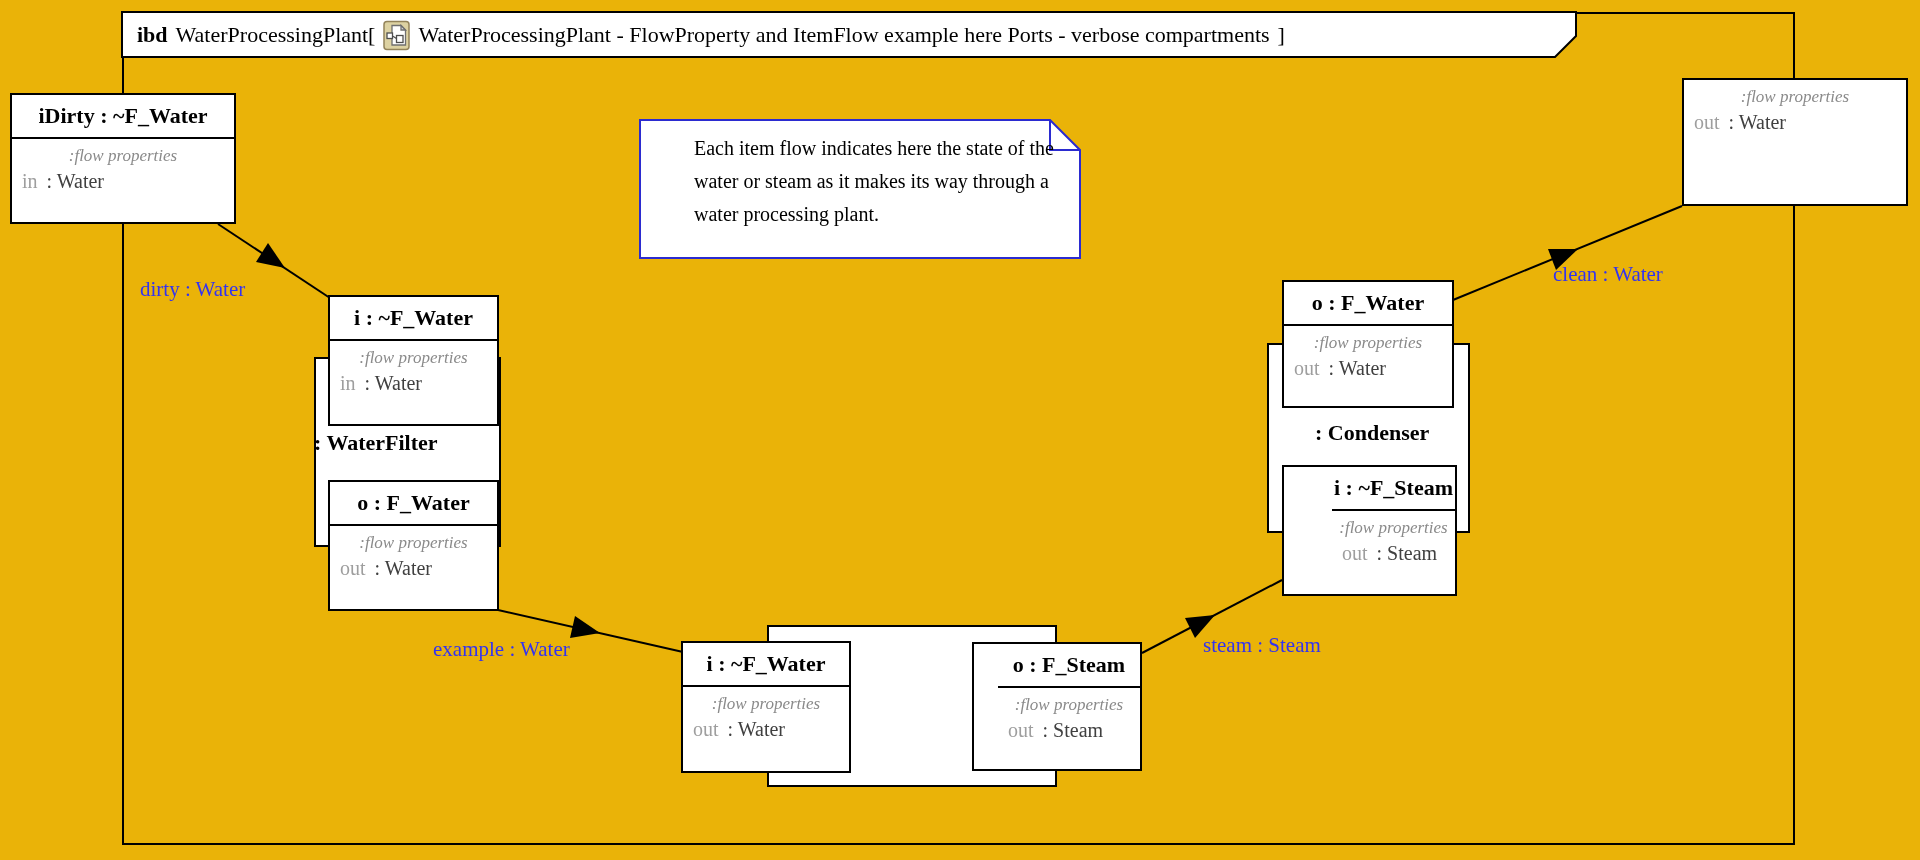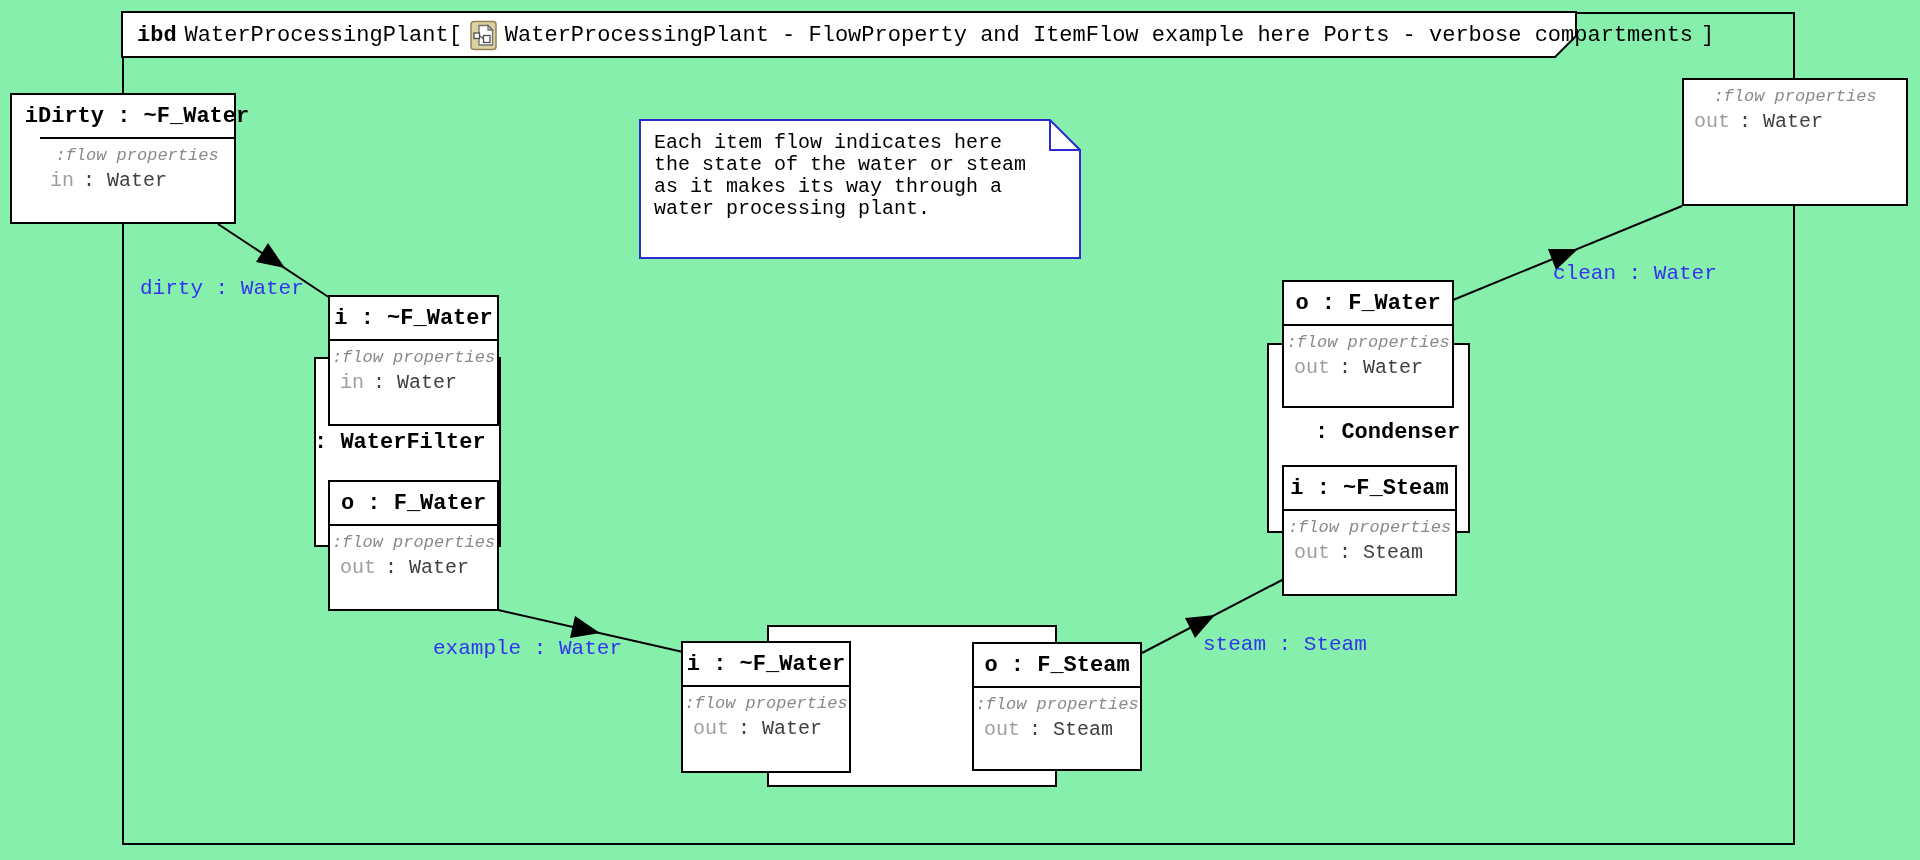--- a/index.html
+++ b/index.html
@@ -1,18 +1,18 @@
 <!DOCTYPE html>
 <html><head>
 <meta charset="utf-8">
 <style>
   html,body { margin:0; padding:0; background:#fff; }
   .canvas {
-    position:relative; width:1920px; height:860px; background:#86efac;
-    font-family:Liberation Mono, monospace; color:#000; overflow:hidden;
+    position:relative; width:1920px; height:860px; background:#eab308;
+    font-family:Liberation Serif, serif; color:#000; overflow:hidden;
   }
   .abs { position:absolute; box-sizing:border-box; }
   svg.layer { position:absolute; left:0; top:0; z-index:2; }
 
   .frame { border:2px solid #000; z-index:1; background:transparent; }
 
   .tab-text {
     z-index:4; display:flex; align-items:center; gap:8px;
     font-size:22px; white-space:nowrap;
   }
@@ -27,21 +27,21 @@
     display:flex; align-items:center; justify-content:center;
     font-weight:bold; font-size:22px; white-space:nowrap; background:#fff;
   }
   .cap { text-align:center; color:#8a8a8a; font-style:italic; font-size:17px; margin-top:7px; white-space:nowrap; }
   .flow { font-size:20px; padding-left:10px; margin-top:4px; color:#404040; line-height:1.15; white-space:nowrap; }
   .flow .dir { color:#9e9e9e; margin-right:9px; }
 
   .plabel { font-weight:bold; font-size:22px; text-align:left; z-index:5; white-space:nowrap; }
   .flowlabel { color:#3333f0; font-size:21px; z-index:5; white-space:nowrap; }
 
-  .note-text { z-index:4; font-size:20px; line-height:22px; color:#000; }
+  .note-text { z-index:4; font-size:20px; line-height:33px; color:#000;margin-left:40px; }
 </style>
 </head>
 <body>
 
 <div class="canvas">
 
   <div class="abs frame" style="left:122px; top:12px; width:1673px; height:833px;"></div>
 
   <svg class="layer" width="1920" height="860" viewBox="0 0 1920 860">
 
@@ -73,21 +73,21 @@
         <rect x="13.5" y="15.5" width="6.5" height="7" fill="#fff" stroke="#4d4d4d" stroke-width="1.3"></rect>
         <line x1="9.5" y1="16" x2="13.5" y2="18.5" stroke="#4d4d4d" stroke-width="1.3"></line>
       </svg>
     </span>
     <span>WaterProcessingPlant - FlowProperty and ItemFlow example here Ports - verbose compartments</span>
     <span>]</span>
   </div>
 
   <div class="abs note-text" style="left:654px; top:132px; width:380px;">Each item flow indicates here the state of the water or steam as it makes its way through a water processing plant.</div>
 
-  <div class="abs block" style="left:10px; top:93px; width:226px; height:131px;padding-left:28px;">
+  <div class="abs block" style="left:10px; top:93px; width:226px; height:131px;">
     <div class="hdr">iDirty : ~F_Water</div>
     <div class="cap">:flow properties</div>
     <div class="flow">
       <span class="dir">in</span><span>: Water</span>
     </div>
   </div>
 
   <div class="abs block" style="left:1682px; top:78px; width:226px; height:128px;">
     <div class="cap">:flow properties</div>
     <div class="flow">
@@ -117,40 +117,40 @@
   <div class="abs outer" style="left:767px; top:625px; width:290px; height:162px;"></div>
 
   <div class="abs block" style="left:681px; top:641px; width:170px; height:132px;">
     <div class="hdr">i : ~F_Water</div>
     <div class="cap">:flow properties</div>
     <div class="flow">
       <span class="dir">out</span><span>: Water</span>
     </div>
   </div>
 
-  <div class="abs block" style="left:972px; top:642px; width:170px; height:129px;">
+  <div class="abs block" style="left:972px; top:642px; width:170px; height:129px;padding-left:24px;">
     <div class="hdr">o : F_Steam</div>
     <div class="cap">:flow properties</div>
     <div class="flow">
       <span class="dir">out</span><span>: Steam</span>
     </div>
   </div>
 
   <div class="abs outer" style="left:1267px; top:343px; width:203px; height:190px;"></div>
   <div class="abs plabel" style="left:1267px; top:420px; width:203px;padding-left:48px;">: Condenser</div>
 
   <div class="abs block" style="left:1282px; top:280px; width:172px; height:128px;">
     <div class="hdr">o : F_Water</div>
     <div class="cap">:flow properties</div>
     <div class="flow">
       <span class="dir">out</span><span>: Water</span>
     </div>
   </div>
 
-  <div class="abs block" style="left:1282px; top:465px; width:175px; height:131px;">
+  <div class="abs block" style="left:1282px; top:465px; width:175px; height:131px;padding-left:48px;">
     <div class="hdr">i : ~F_Steam</div>
     <div class="cap">:flow properties</div>
     <div class="flow">
       <span class="dir">out</span><span>: Steam</span>
     </div>
   </div>
 
   <div class="abs flowlabel" style="left:140px; top:277px;">dirty : Water</div>
   <div class="abs flowlabel" style="left:433px; top:637px;">example : Water</div>
   <div class="abs flowlabel" style="left:1203px; top:633px;">steam : Steam</div>

